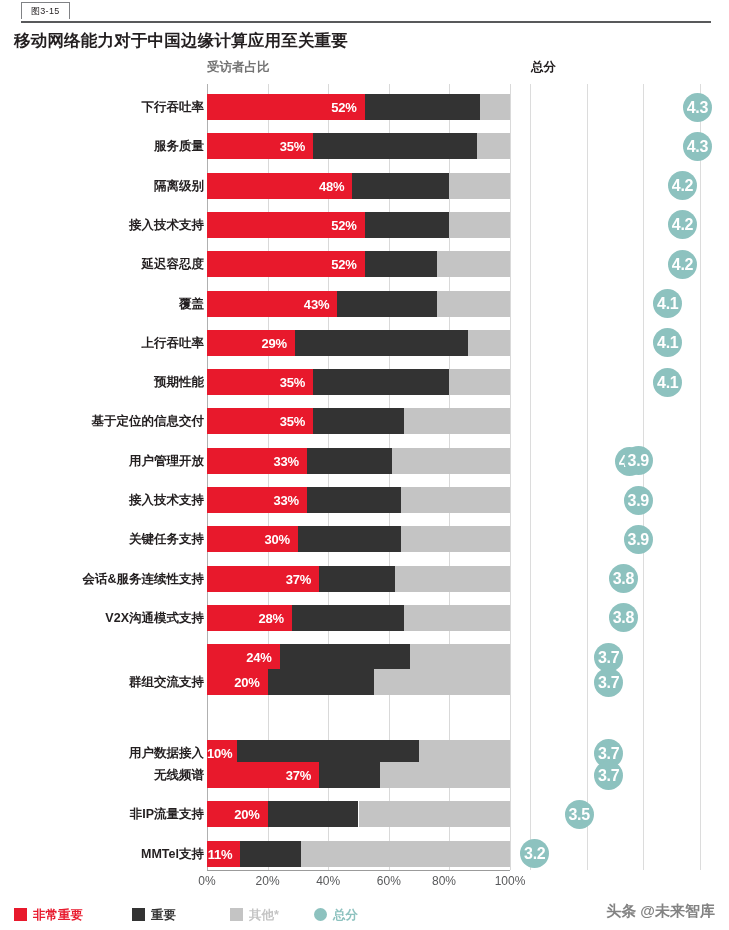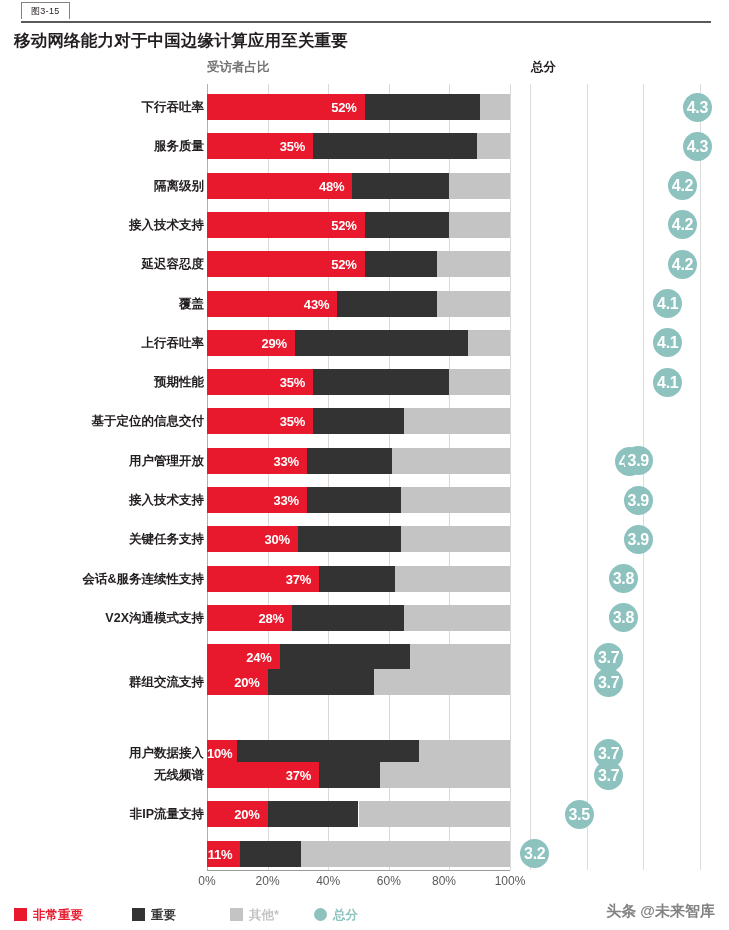--- a/index.html
+++ b/index.html
@@ -330,20 +330,21 @@
       <div class="ylabel">非IP流量支持</div>
       <div class="bar" style="left: 207px; width: 303px;">
         <div class="seg seg-primary" style="left: 0px; width: 60.6px;"></div>
         <div class="seg seg-secondary" style="left: 60.6px; width: 90.9px;"></div>
         <div class="seg seg-other" style="left: 151.5px; width: 151.5px;"></div>
         <div class="seg-label" style="left: 0px; width: 60.6px;">20%</div>
       </div>
       <div class="score-bubble" style="left: 564.608px;">3.5</div>
     </div>
     <div class="row" style="top: 749.7px;">
+      <div class="ylabel">MMTel支持</div>
       <div class="bar" style="left: 207px; width: 303px;">
         <div class="seg seg-primary" style="left: 0px; width: 33.33px;"></div>
         <div class="seg seg-secondary" style="left: 33.33px; width: 60.6px;"></div>
         <div class="seg seg-other" style="left: 93.93px; width: 209.07px;"></div>
         <div class="seg-label" style="left: 0px; width: 33.33px;">11%</div>
       </div>
       <div class="score-bubble" style="left: 520.277px;">3.2</div>
     </div>
   </div>
 

